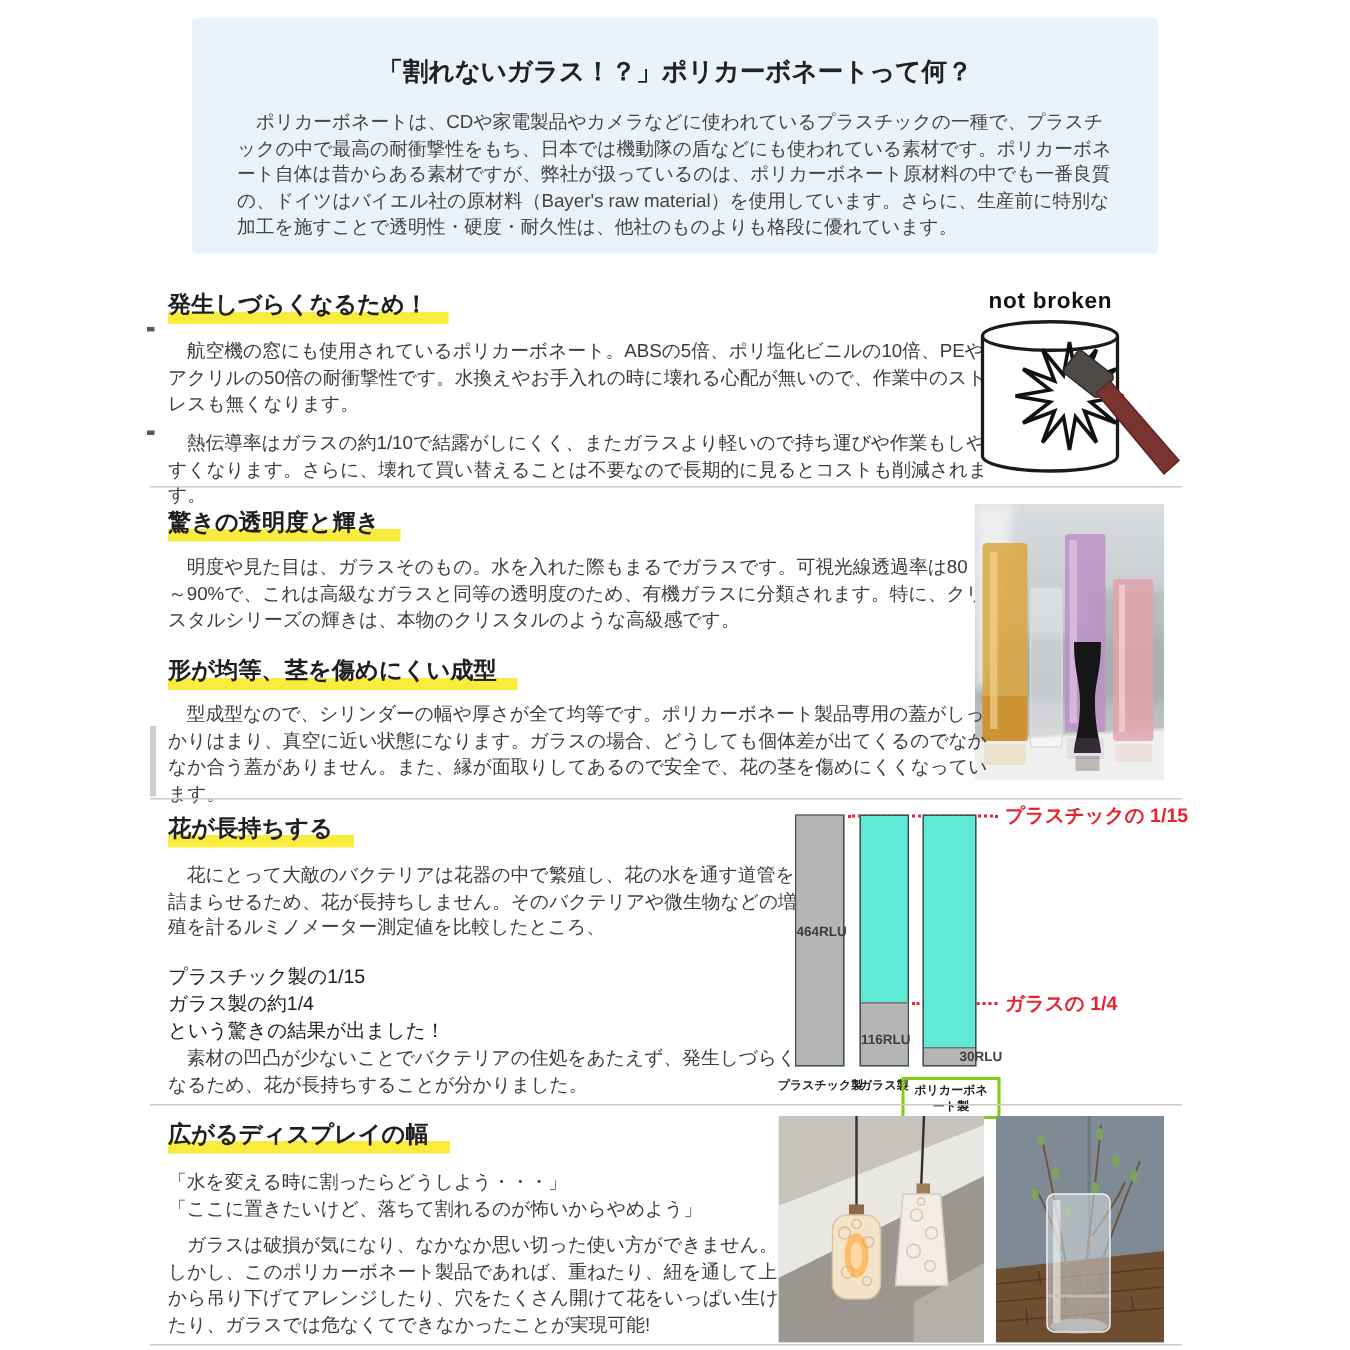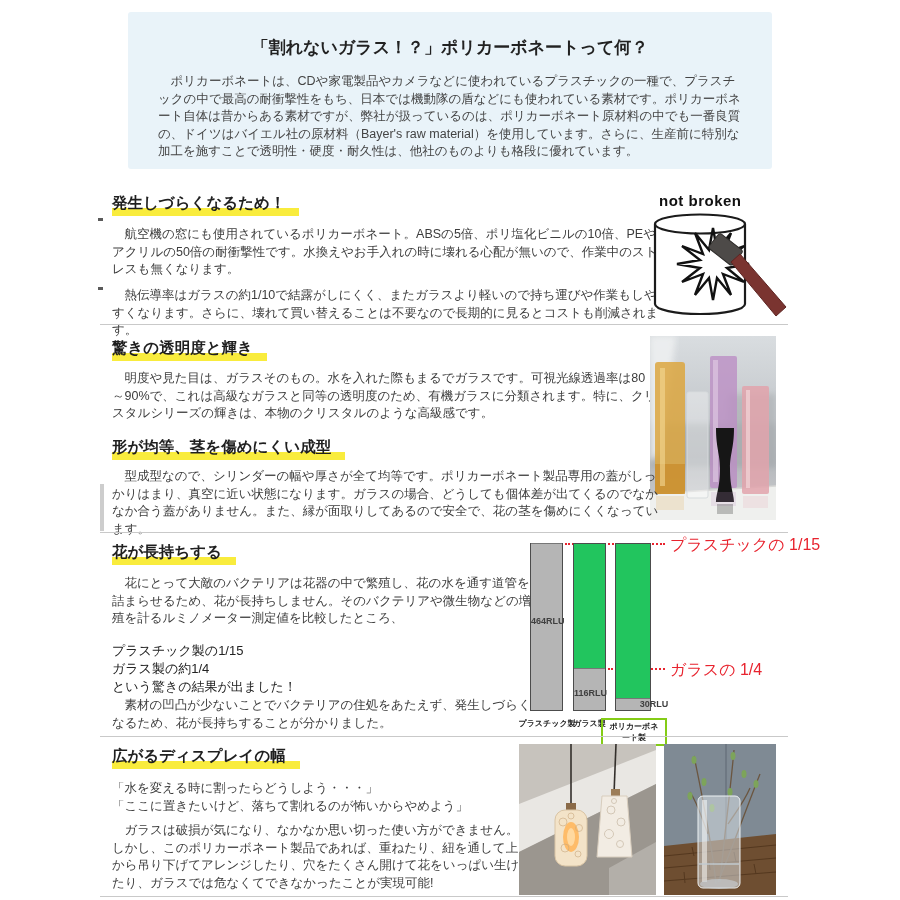--- a/index.html
+++ b/index.html
@@ -22,34 +22,34 @@
   .divider{left:100px;width:688px;border-top:1px solid #c9c9c9;height:0;}
   .stray{width:5px;height:3px;background:#5a5a5a;}
   .leftbar{left:100px;top:484px;width:4px;height:47px;background:#cdcdcd;}
 
   
   .nb-caption{left:659px;top:192px;font-size:15px;font-weight:800;color:#111;letter-spacing:.5px;}
   .nb-svg{left:645px;top:212px;}
 
   
   .chart{left:515px;top:537px;width:285px;height:200px;}
-  .bar{position:absolute;top:6px;height:168px;background:#22c55e;border:1px solid #4c4c4c;box-sizing:border-box;}
+  .bar{position:absolute;top:6px;height:168px;background:#5eead4;border:1px solid #4c4c4c;box-sizing:border-box;}
   .bar1{left:15px;width:33px;}
   .bar2{left:58px;width:33px;}
   .bar3{left:100px;width:36px;}
   .fill{position:absolute;bottom:0;left:0;right:0;background:#b5b5b5;border-top:1px solid #777;}
   .bar .val{position:absolute;left:0;width:100%;text-align:center;font-size:9px;font-weight:bold;color:#3f3f3f;z-index:2;}
   .v1{top:72px;} .v2{bottom:12px;} .v3{bottom:1px;font-size:8.5px;padding-left:21px;}
   .cat{position:absolute;top:181px;font-size:8px;font-weight:bold;color:#222;text-align:center;}
   .cat1{left:2px;width:60px;} .cat2{left:47px;width:55px;} .cat3{left:86px;width:66px;}
   .cat3 span{display:inline-block;border:2px solid #84cc16;padding:1px 3px;}
   .ann-line{position:absolute;height:0;border-top:2px dotted #e8232e;}
   .ann1{top:6px;left:50px;width:100px;}
   .ann2{left:93px;width:57px;}
-  .ann-text{position:absolute;left:155px;font-size:16px;font-weight:normal;color:#e8232e;white-space:nowrap;}
+  .ann-text{position:absolute;left:155px;font-size:13px;font-weight:bold;color:#e8232e;white-space:nowrap;}
   .ann1t{top:-2px;} .ann2t{top:123px;}
   svg{display:block;}
 </style>
 </head>
 <body>
 
 <div class="page">
 
   <div class="abs intro-panel">
     <div class="intro-title">「割れないガラス！？」ポリカーボネートって何？</div>

